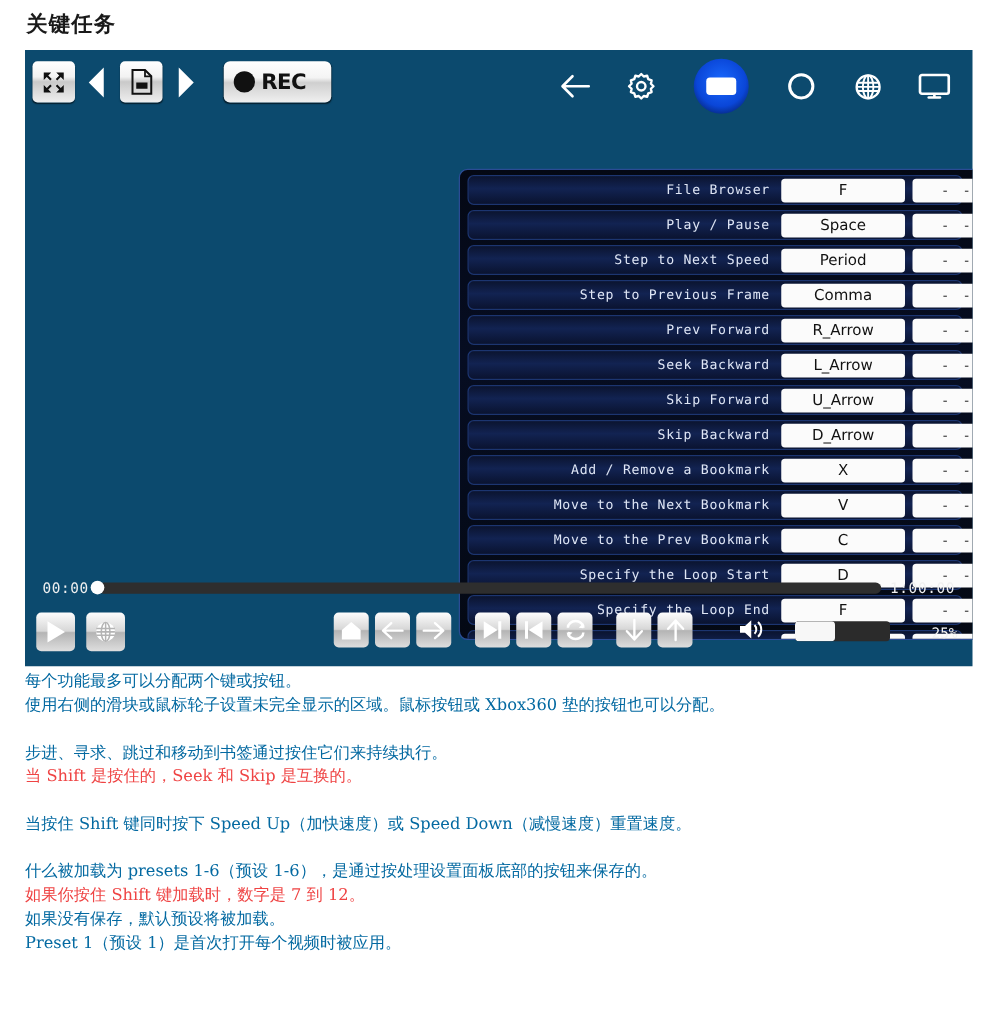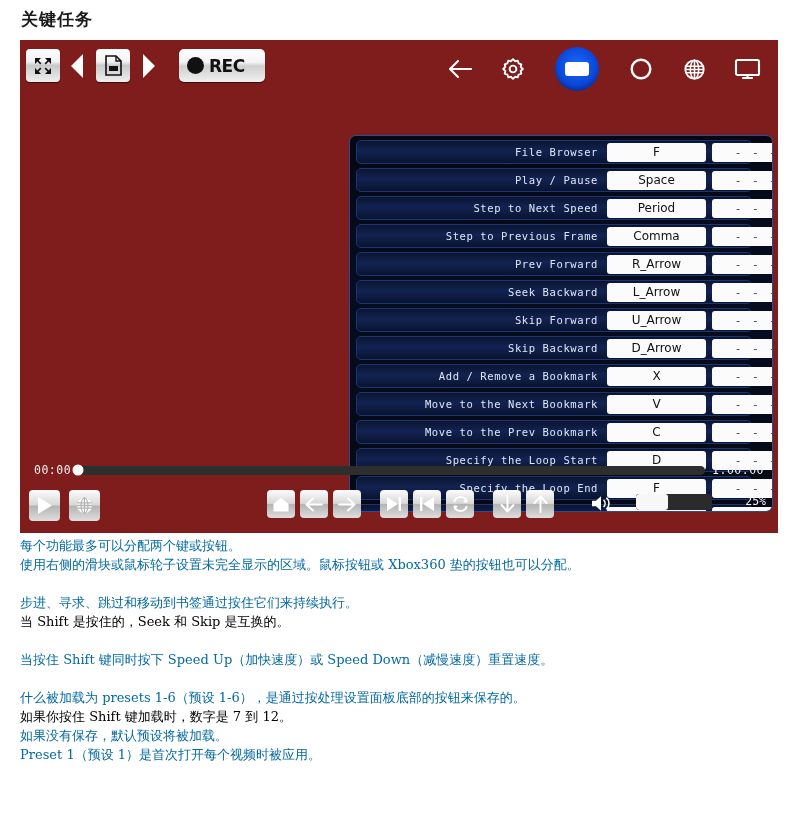--- a/index.html
+++ b/index.html
@@ -25,21 +25,21 @@
     font-weight: 600;
     color: #1a1a1a;
     letter-spacing: 1px;
   }
 
   
   #player {
     position: absolute;
     left: 20px; top: 40px;
     width: 758px; height: 493px;
-    background: #7f1d1d;
+    background: #0c4a6e;
     overflow: hidden;
   }
 
   
   .topbar {
     position: absolute;
     left: 0; top: 0;
     width: 100%; height: 58px;
   }
   .tb-left {
@@ -100,21 +100,21 @@
   .tbicon.selected .innerrect {
     position: absolute; left: 50%; top: 50%;
     transform: translate(-50%,-50%);
     width: 24px; height: 14px; border-radius: 3px;
     background: #ffffff;
   }
 
   
   #keypanel {
     position: absolute;
-    left: 329px; top: 95px;
+    left: 347px; top: 95px;
     width: 424px; height: 377px;
     background: linear-gradient(180deg,#040814 0%, #060d22 40%, #040914 100%);
     border: 1px solid #2b4c94;
     border-radius: 7px;
     overflow: hidden;
     padding: 4px 0 0 0;
   }
   #keyrows {
     position: absolute;
     left: 0; top: 4px;
@@ -207,21 +207,21 @@
   .cbtn {
     width: 28px; height: 28px;
     border-radius: 4px;
     background: linear-gradient(180deg,#fdfdfd 0%, #d7d7d7 48%, #b4b4b4 52%, #dedede 100%);
     display: flex; align-items: center; justify-content: center;
     color: #fff;
   }
   .cbtn.big { width: 31px; height: 31px; }
   .cb-right {
     position: absolute; right: 12px; top: 9px;
-    display: flex; align-items: flex-start; gap: 24px;
+    display: flex; align-items: flex-end; gap: 24px;
   }
   #voltrack {
     position: relative;
     width: 76px; height: 16px;
     background: #2b2b2b;
     border-radius: 3px;
     overflow: hidden;
   }
   #volfill {
     position: absolute; left: 0; top: 0;
@@ -243,21 +243,21 @@
     left: 20px; top: 536px;
     width: 770px;
   }
   .note {
     font-family: "DejaVu Serif", "Liberation Serif", serif;
     font-size: 13px;
     color: #0369a1;
     line-height: 19px;
     white-space: nowrap;
   }
-  .note.blue { color: #000000; }
+  .note.blue { color: #ef4444; }
   .spacer { height: 19px; }
 </style>
 </head>
 <body>
 
 <div id="page">
 
   <div id="page-title">关键任务</div>
 
   <div id="player">

